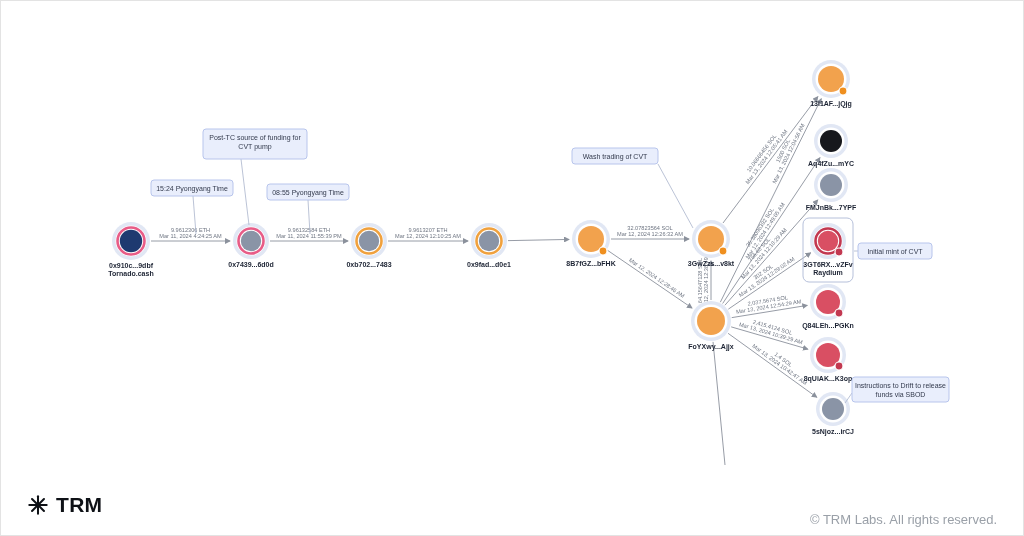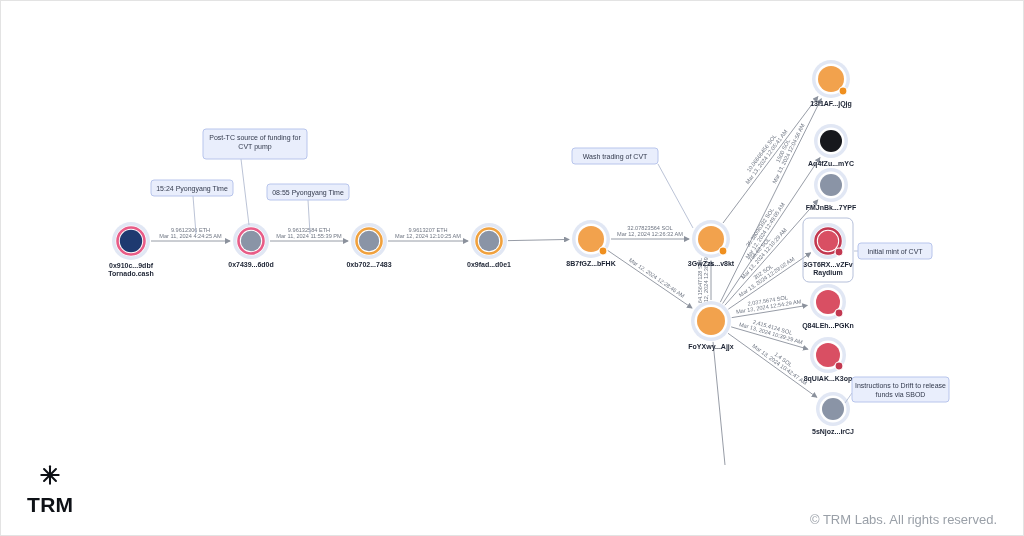--- a/index.html
+++ b/index.html
@@ -2,21 +2,21 @@
 <html><head>
 <meta charset="utf-8">
 <style>
   html,body{margin:0;padding:0;background:#f6f6f6;}
   .page{position:relative;width:1024px;height:536px;background:#ffffff;border:1px solid #e3e3e3;
         box-sizing:border-box;font-family:"Liberation Sans",sans-serif;overflow:hidden;}
   #graph-svg{position:absolute;left:0;top:0;}
   .edge-label{font-size:5.6px;fill:#6f7683;}
   .node-label{font-size:7px;font-weight:bold;fill:#1c2333;}
   .callout-text{font-size:7px;fill:#333a4d;}
-  .brand{position:absolute;left:26px;bottom:18px;display:flex;align-items:center;gap:7px;flex-direction:column;}
+  .brand{position:absolute;left:26px;bottom:18px;display:flex;align-items:center;gap:7px;}
   .brand-text{font-size:21px;font-weight:bold;color:#0e1116;letter-spacing:.3px;}
   .copyright{position:absolute;right:26px;bottom:8px;font-size:13px;color:#9aa0a8;}
 </style>
 </head>
 <body>
 
 <div class="page">
   <svg id="graph-svg" width="1024" height="536" viewBox="0 0 1024 536">
       <defs>
         <marker id="arrow" viewBox="0 0 10 10" refX="8.5" refY="5" markerWidth="6.5" markerHeight="6.5" orient="auto">

